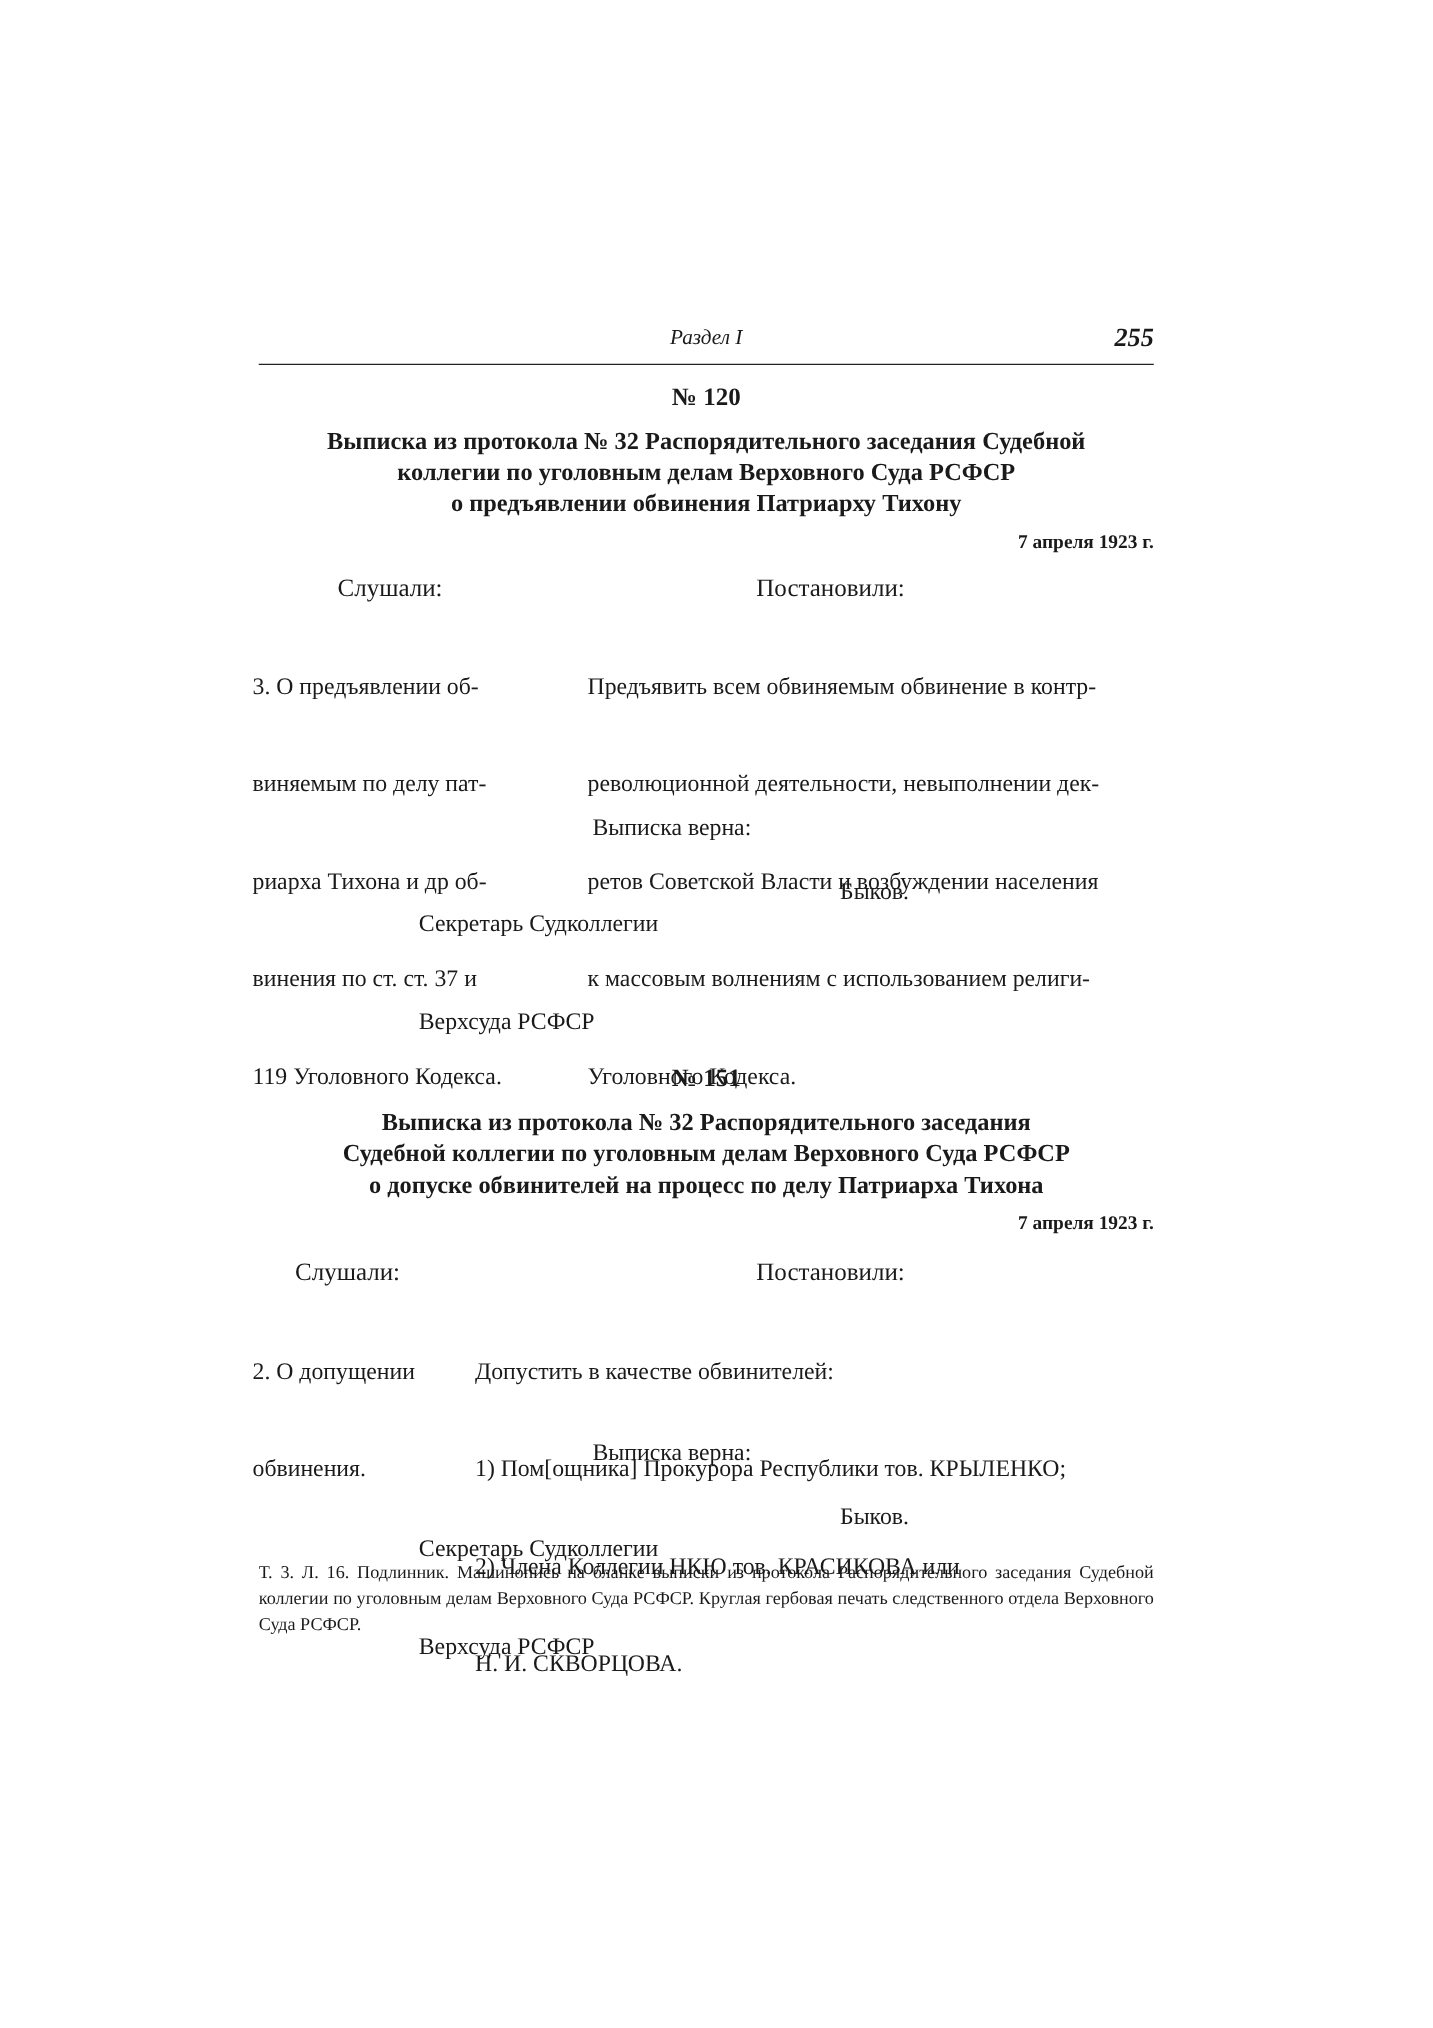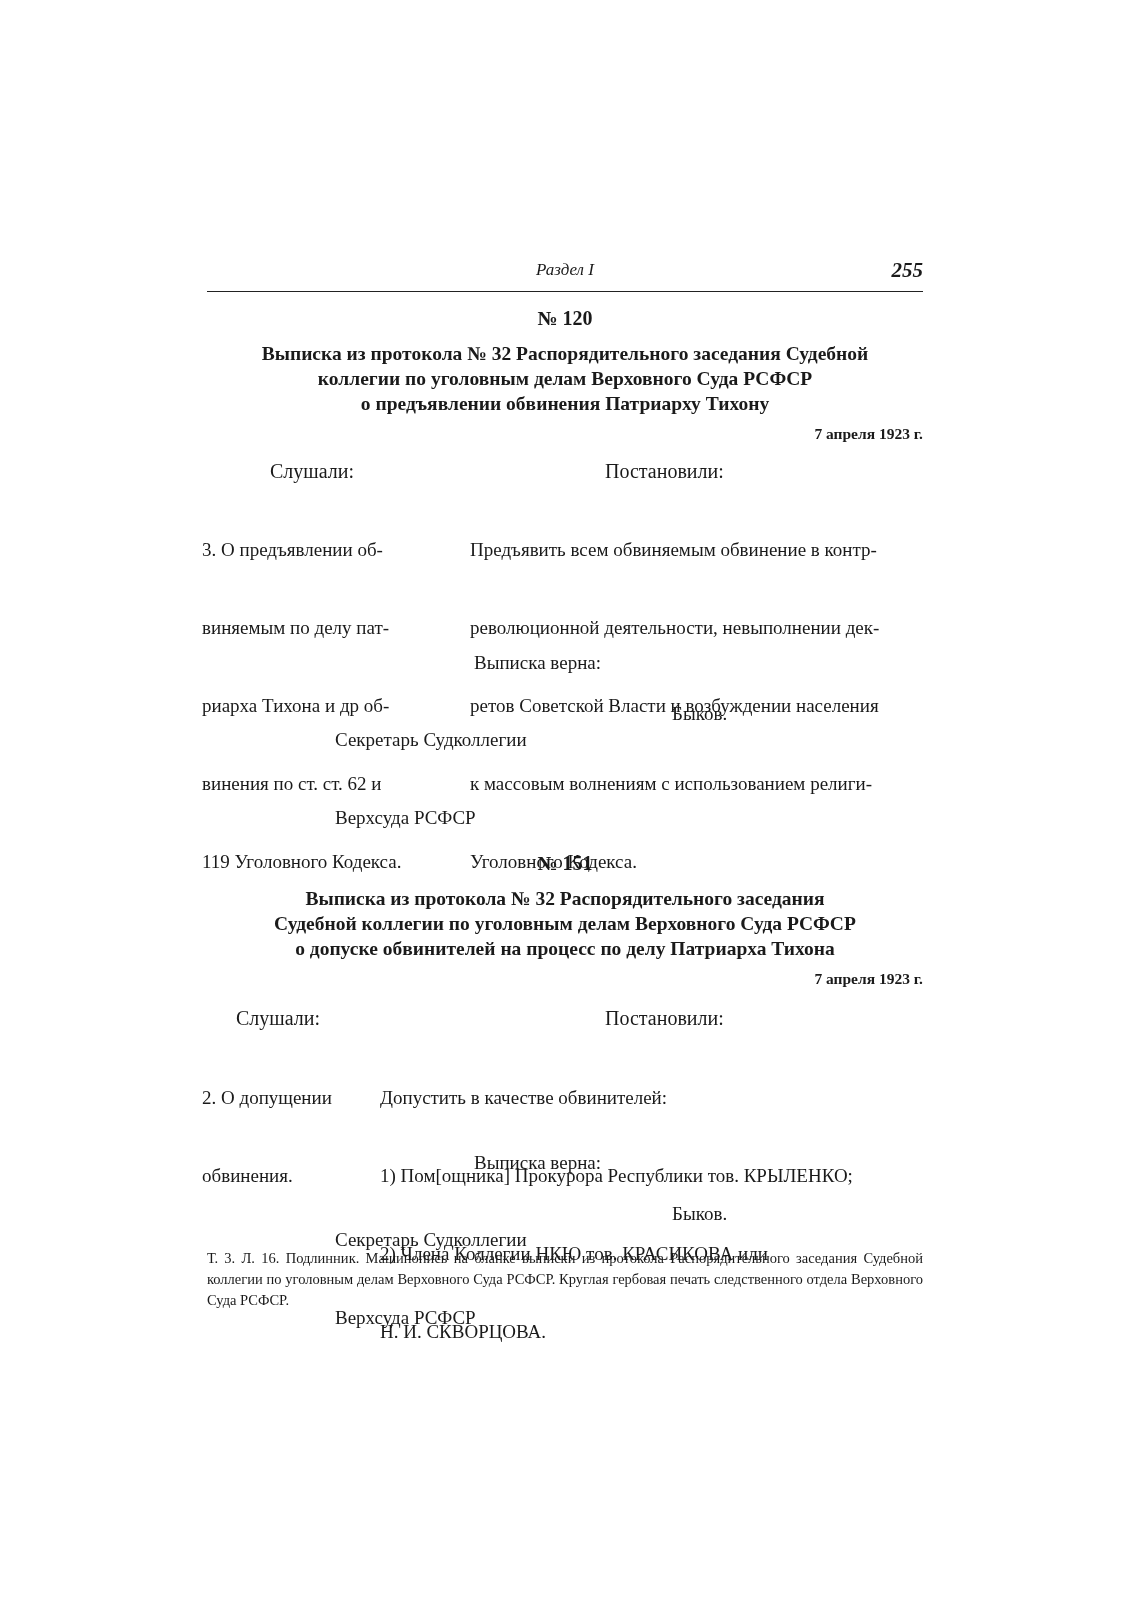--- a/index.html
+++ b/index.html
@@ -34,21 +34,21 @@
   </div>
   <div class="doc-date" style="top:421px;">7 апреля 1923 г.</div>
 
   <div class="col-label" style="left:270px; top:456px;">Слушали:</div>
   <div class="col-label" style="left:605px; top:456px;">Постановили:</div>
 
   <div class="body-text" style="left:202px; top:481px;">
     <div>3. О предъявлении об-</div>
     <div>виняемым по делу пат-</div>
     <div>риарха Тихона и др об-</div>
-    <div>винения по ст. ст. 62 и</div>
+    <div>винения по ст. ст. 37 и</div>
     <div>119 Уголовного Кодекса.</div>
   </div>
   <div class="body-text" style="left:436px; top:481px;margin-left:34px;">
     <div>Предъявить всем обвиняемым обвинение в контр-</div>
     <div>революционной деятельности, невыполнении дек-</div>
     <div>ретов Советской Власти и возбуждении населения</div>
     <div>к массовым волнениям с использованием религи-</div>
     <div>Уголовного Кодекса.</div>
   </div>
 

